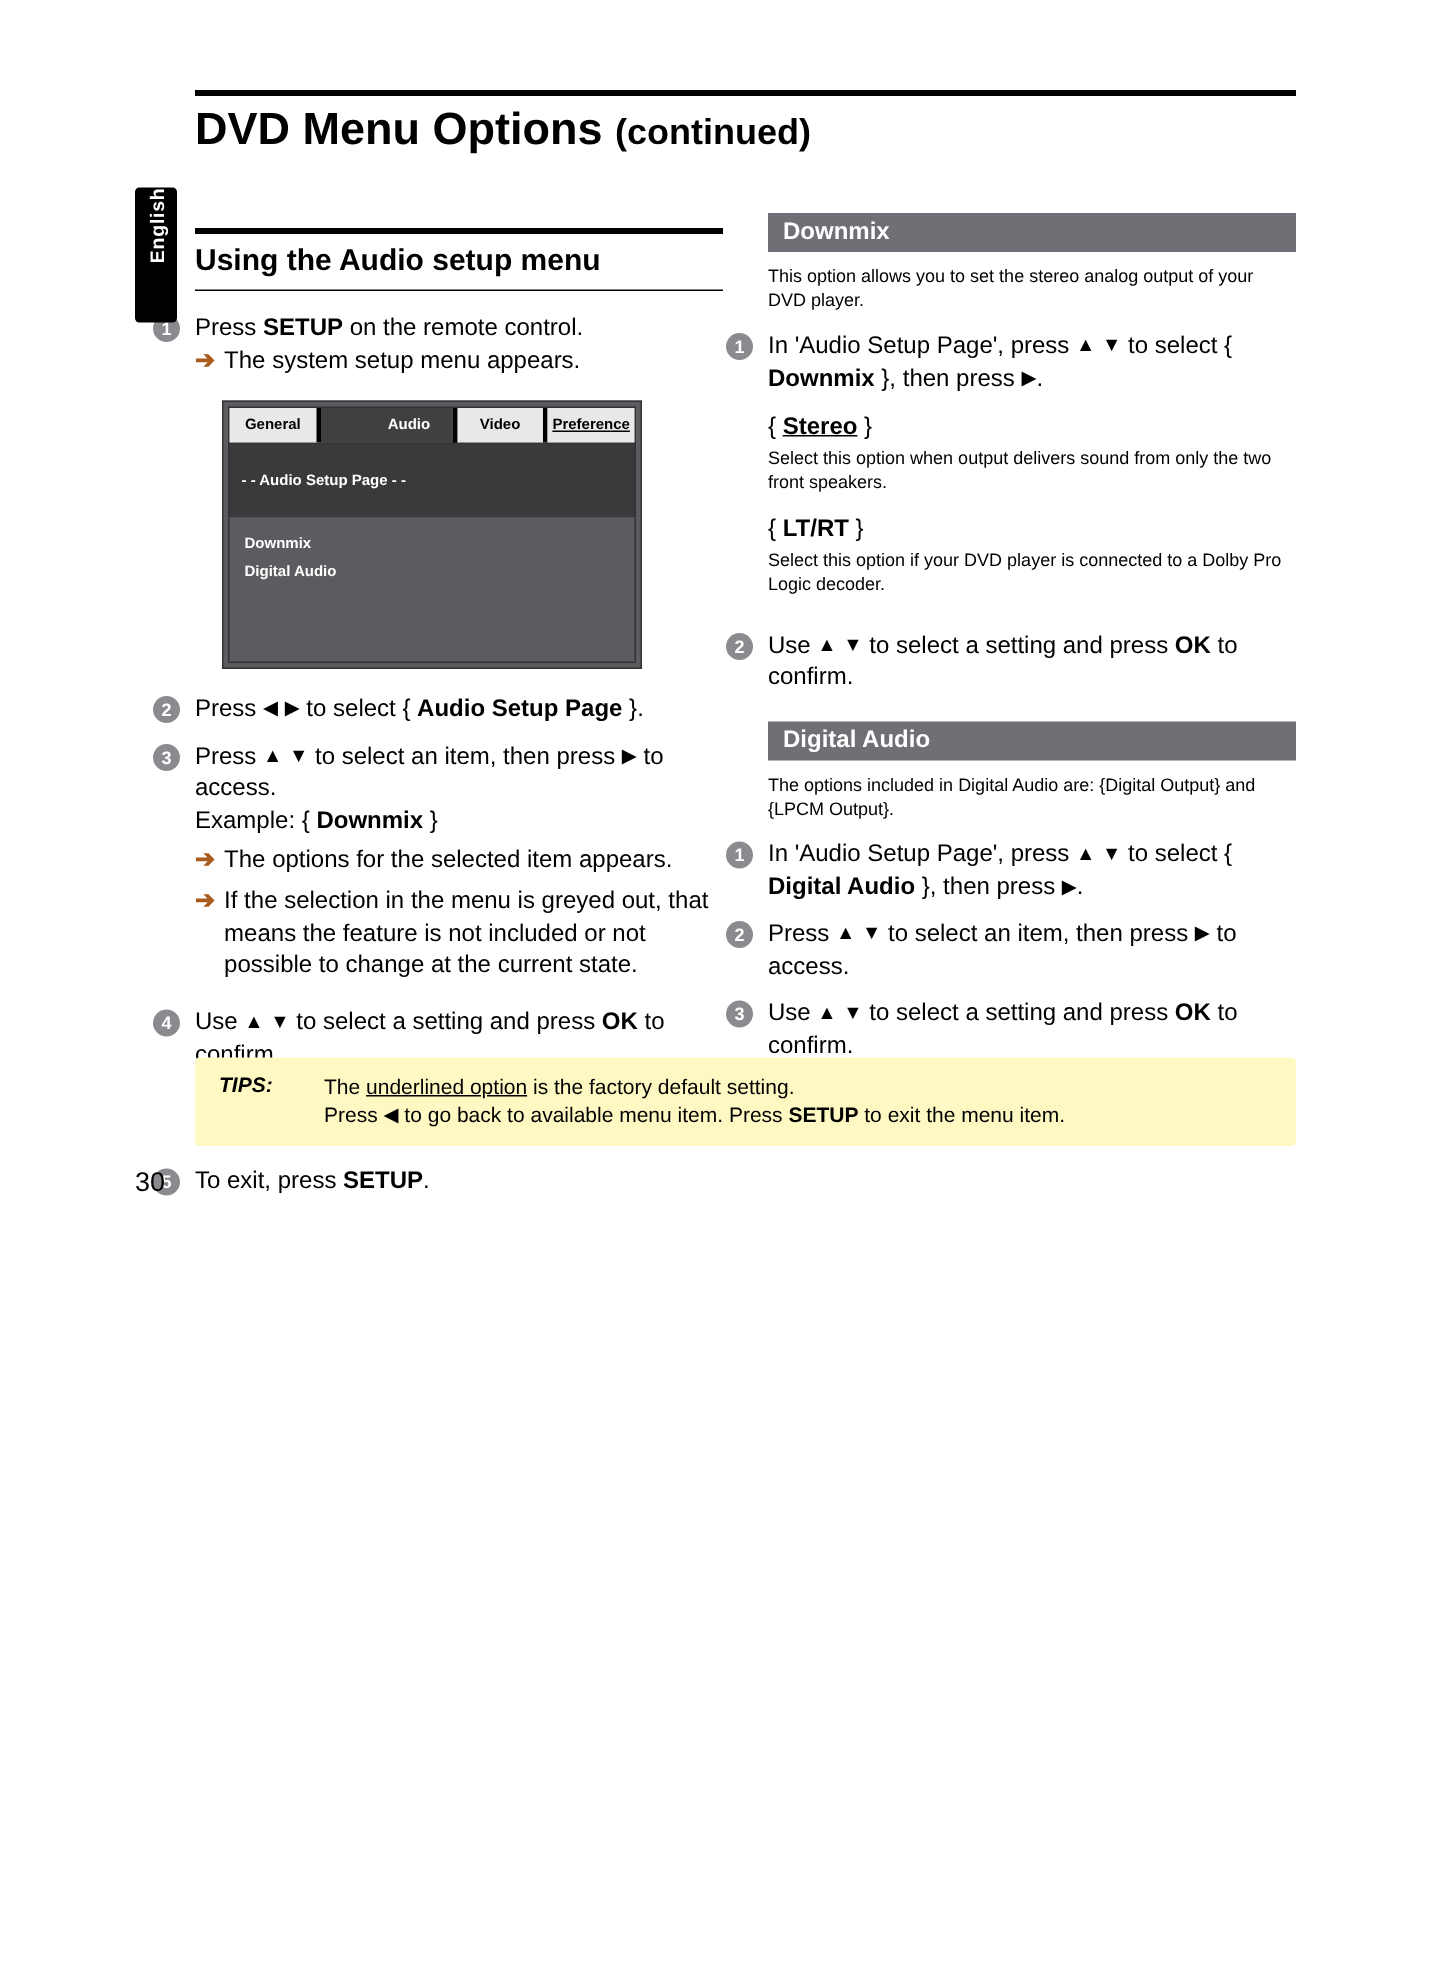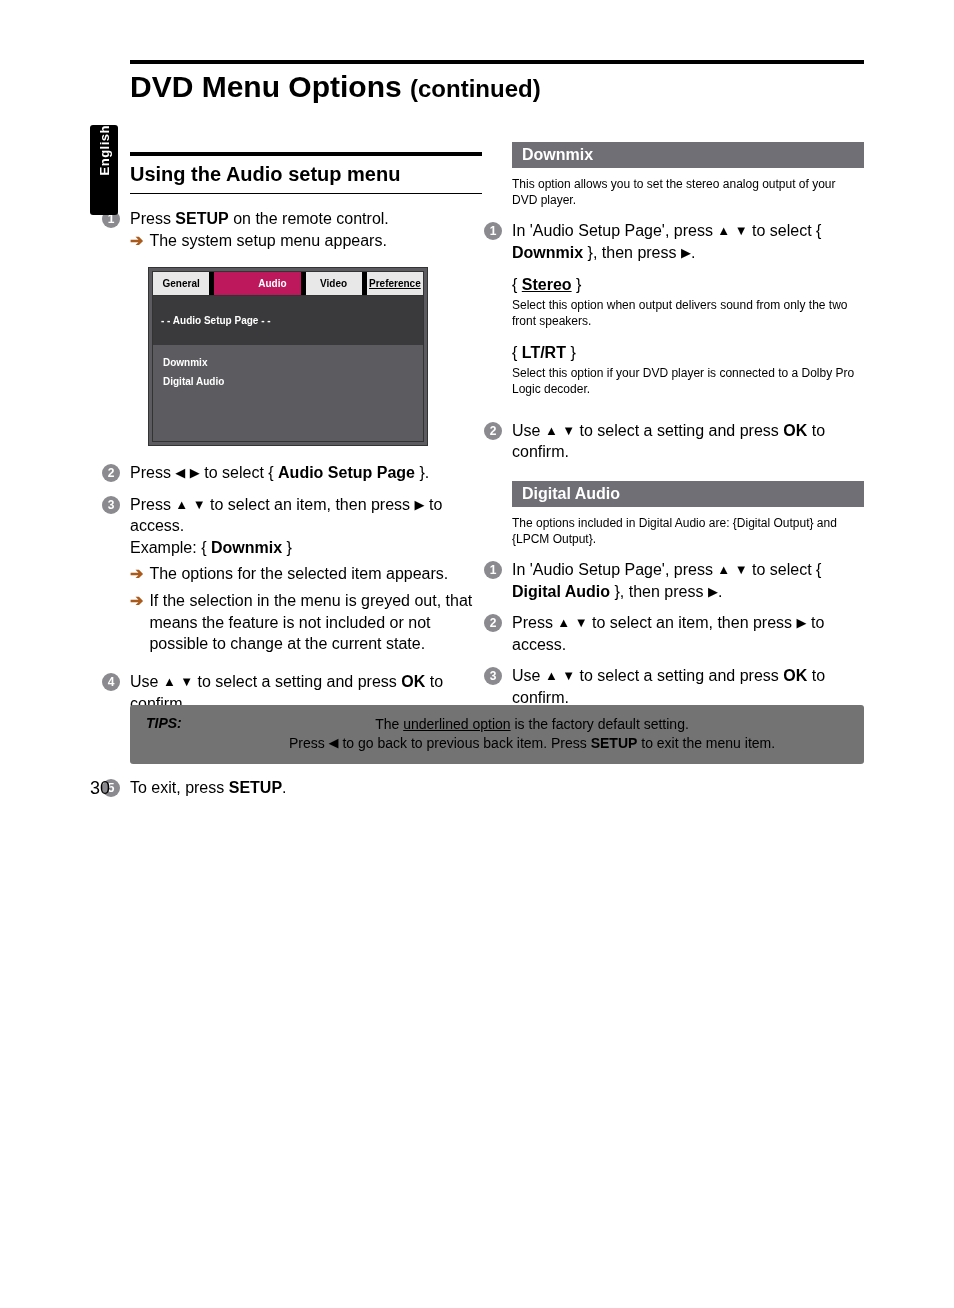--- a/index.html
+++ b/index.html
@@ -112,26 +112,26 @@
       font-size: 11px;
       color: #fff;
     }
     .osd-tabs { display: flex; border: 1px solid #333; }
     .osd-tab {
       flex: 1;
       text-align: center;
       padding: 6px 2px;
       background: #e8e8e8;
       color: #000;
-      border-right: 5px solid #000000;
+      border-right: 3px solid #000000;
       font-weight: bold;
       font-size: 10px;
     }
     .osd-tab:last-child { border-right: none; text-decoration: underline; }
-    .osd-tab.active { background: #be185d; color: #fff; padding-left: 32px; }
+    .osd-tab.active { background: #404040; color: #fff; padding-left: 32px; }
     .osd-subbar {
       background: #3a3a3d;
       color: #fff;
       padding: 19px 8px;
       font-size: 10px;
       font-weight: bold;
       border-left: 1px solid #333;
       border-right: 1px solid #333;
     }
     .osd-body {
@@ -142,29 +142,29 @@
       font-size: 10px;
       font-weight: bold;
       line-height: 1.9;
     }
 
     .tips {
       position: absolute;
       left: 130px;
       right: 90px;
       bottom: 85px;
-      background: #737373;
+      background: #fef9c3;
       border-radius: 3px;
       padding: 10px 16px;
       font-size: 14px;
       display: flex;
       gap: 20px;
     }
     .tips-label { font-style: italic; font-weight: bold; width: 50px; }
-    .tips-body { flex: 1; line-height: 1.4; text-align: center; }
+    .tips-body { flex: 1; line-height: 1.4; }
     .page-num {
       position: absolute;
       left: 90px;
       bottom: 50px;
       font-size: 18px;
     }
   </style>
 </head>
 <body>
 
@@ -317,19 +317,19 @@
     </div>
   </div>
 
   <div class="tips">
     <div class="tips-label">TIPS:</div>
     <div class="tips-body">
       <div>
         <span>The </span><u>underlined option</u><span> is the factory default setting.</span>
       </div>
       <div>
-        <span>Press </span><span class="tri">◀</span><span> to go back to previous back item. Press </span><b>SETUP</b><span> to exit the menu item.</span>
+        <span>Press </span><span class="tri">◀</span><span> to go back to available menu item. Press </span><b>SETUP</b><span> to exit the menu item.</span>
       </div>
     </div>
   </div>
 
   <div class="page-num">30</div>
 </div>
 
 </body></html>

